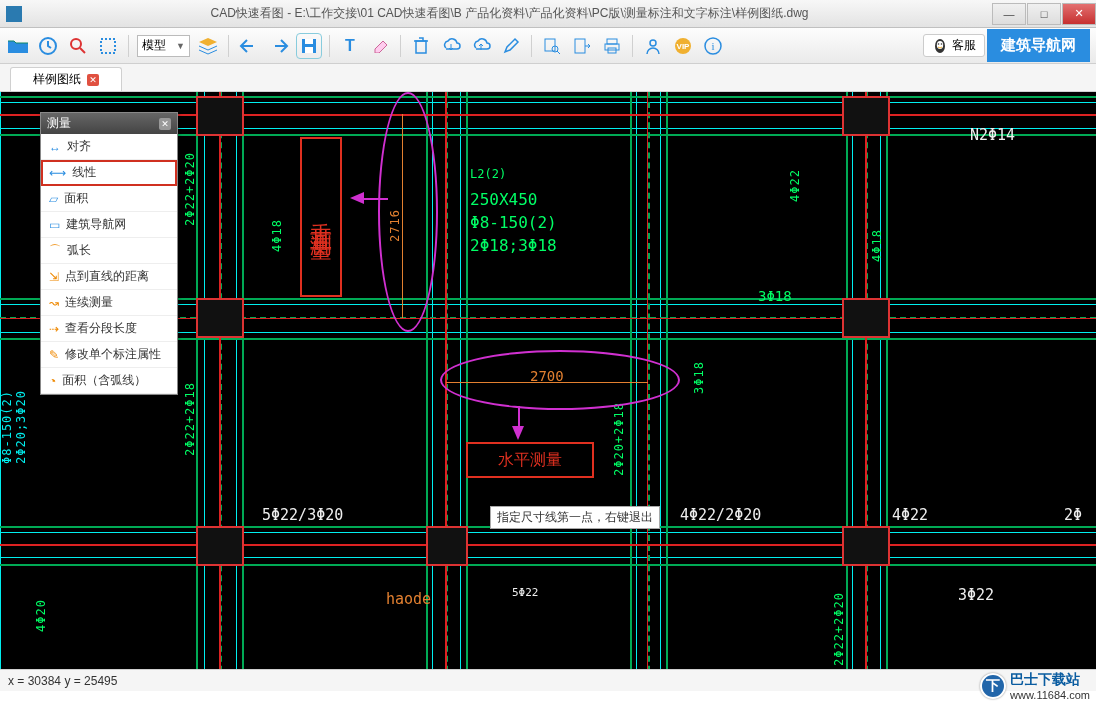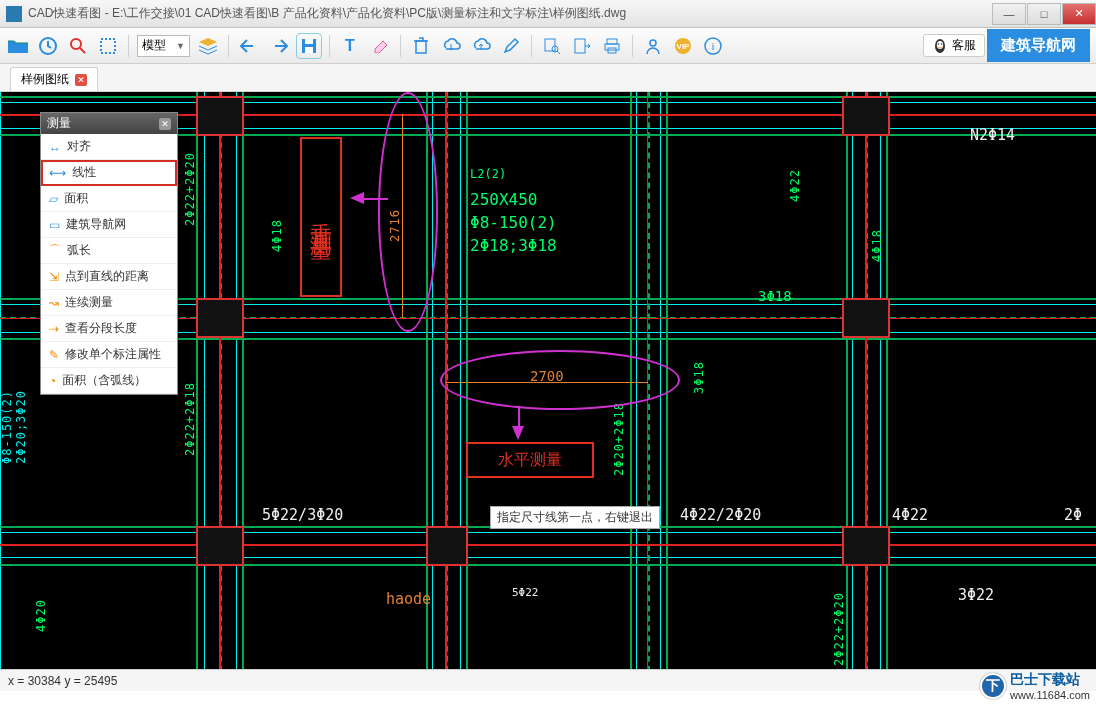--- a/index.html
+++ b/index.html
@@ -1,33 +1,33 @@
 <!DOCTYPE html>
 <html><head>
 <meta charset="utf-8">
 <style>
 * { box-sizing: border-box; margin: 0; padding: 0; }
 body { font-family: "Microsoft YaHei", SimSun, sans-serif; font-size: 12px; background: #fff; overflow: hidden; width: 1096px; height: 713px; position: relative; }
-.titlebar { height: 28px; background: linear-gradient(#f7f7f7, #e3e3e3); display: flex; align-items: center; padding-left: 6px; border-bottom: 1px solid #c0c0c0; }
+.titlebar { height: 28px; background: linear-gradient(#f7f7f7, #e3e3e3); display: flex; align-items: center; padding-left: 6px; border-bottom: 1px solid #c0c0c0; text-align: center; }
 .titlebar .app-icon { width: 16px; height: 16px; background: #2a7ab0; margin-right: 6px; }
 .titlebar .title-text { color: #555; font-size: 12px; flex: 1; }
 .win-controls { display: flex; margin-left: auto; }
 .win-controls .ctrl { width: 34px; height: 22px; display: flex; align-items: center; justify-content: center; background: linear-gradient(#f0f0f0, #ddd); border: 1px solid #bbb; margin-left: 1px; font-size: 11px; color: #444; }
 .win-controls .close { background: linear-gradient(#e37070, #c63030); color: #fff; }
 .toolbar { height: 36px; background: linear-gradient(#fdfdfd, #eaeaea); border-bottom: 1px solid #cfcfcf; display: flex; align-items: center; padding: 0 6px; gap: 6px; }
 .tbtn { width: 24px; height: 24px; display: flex; align-items: center; justify-content: center; border-radius: 3px; }
 .tbtn svg, .tbtn span { pointer-events: none; }
 .sep { width: 1px; height: 22px; background: #d0d0d0; margin: 0 2px; }
 .combo { display: flex; align-items: center; border: 1px solid #bbb; background: #fff; height: 22px; padding: 0 4px; }
 .combo .arrow { font-size: 9px; color: #666; margin-left: 10px; }
 .right-links { margin-left: auto; display: flex; align-items: center; gap: 2px; height: 100%; }
 .kefu { display: flex; align-items: center; gap: 4px; border: 1px solid #ccc; padding: 2px 8px; border-radius: 3px; background: #fff; }
 .navsite { background: #2a8de0; color: #fff; font-weight: bold; padding: 7px 14px; font-size: 15px; }
 .tabbar { background: #f5f5f5; border-bottom: 1px solid #d0d0d0; display: flex; padding: 3px 10px 0; }
-.tab { display: flex; align-items: center; gap: 6px; padding: 3px 10px; border: 1px solid #d0d0d0; border-bottom: none; border-radius: 3px 3px 0 0; background: #fff; }
+.tab { display: flex; align-items: center; gap: 6px; padding: 3px 22px; border: 1px solid #d0d0d0; border-bottom: none; border-radius: 3px 3px 0 0; background: #fff; }
 .tab .close-x { width: 12px; height: 12px; background: #e05040; color: #fff; font-size: 9px; display: flex; align-items: center; justify-content: center; border-radius: 2px; }
 .viewport { position: relative; background: #000; width: 100%; height: 577px; overflow: hidden; }
 .statusbar { height: 22px; background: #f5f5f5; border-top: 1px solid #d0d0d0; display: flex; align-items: center; padding: 0 8px; font-size: 12px; color: #333; }
 .watermark { position: absolute; bottom: 12px; right: 6px; display: flex; align-items: center; gap: 4px; font-size: 14px; color: #0a5ca0; }
 .watermark .logo-circ { width: 26px; height: 26px; border-radius: 50%; background: #2266aa; color: #fff; display: flex; align-items: center; justify-content: center; font-weight: bold; border: 2px solid #fff; box-shadow: 0 0 2px #888; }
 .watermark .url { font-size: 11px; color: #333; }
 
 .panel { position: absolute; left: 40px; top: 112px; width: 138px; background: #fff; border: 1px solid #888; box-shadow: 1px 1px 4px rgba(0,0,0,.3); }
 .panel .phead { background: linear-gradient(#666,#444); color: #fff; font-size: 12px; padding: 2px 6px; display: flex; align-items: center; }
 .panel .phead .px { margin-left: auto; width: 12px; height: 12px; background: #999; color: #fff; font-size: 9px; display: flex; align-items: center; justify-content: center; border-radius: 2px; cursor: pointer; }

